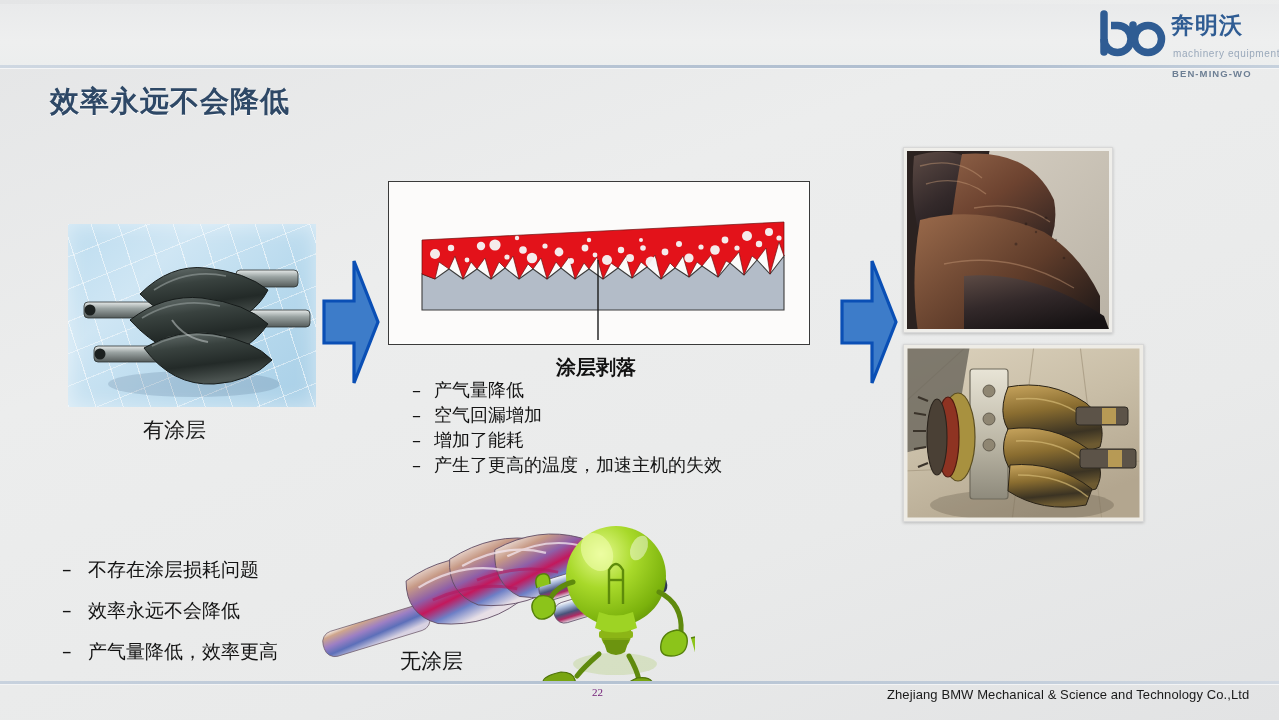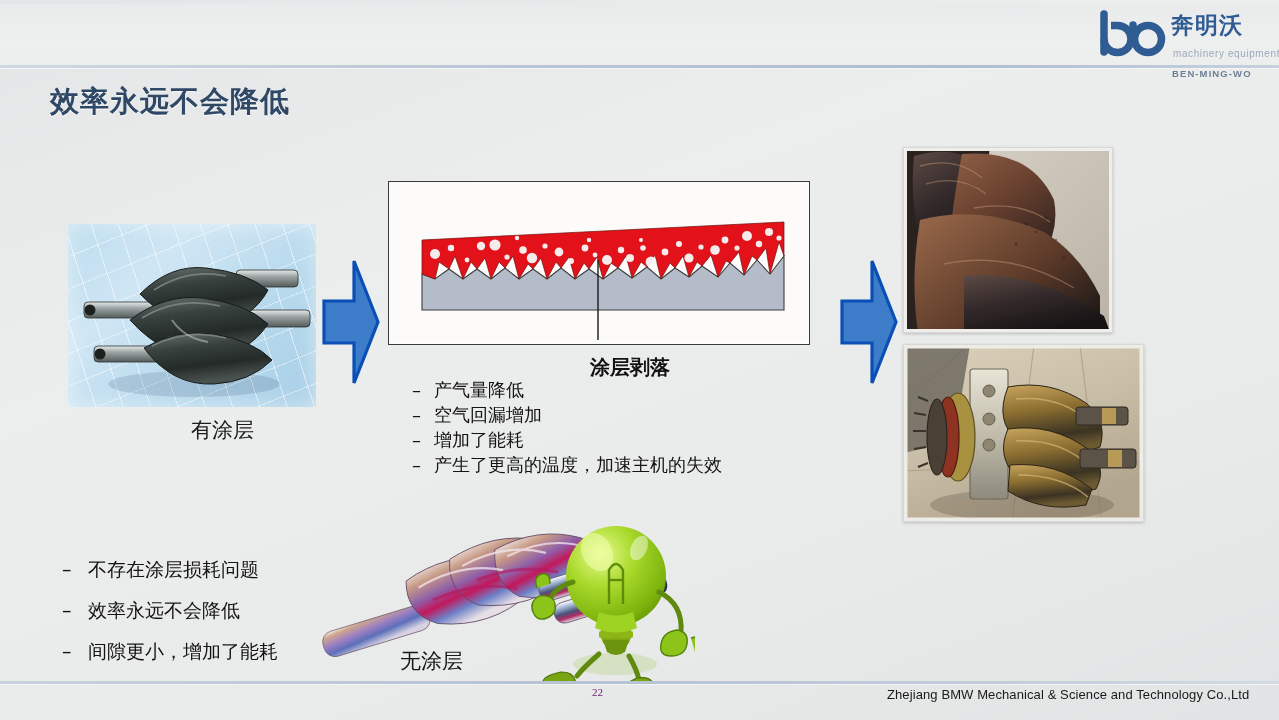--- a/index.html
+++ b/index.html
@@ -116,21 +116,20 @@
   .photo-coated svg { position: absolute; inset: 0; }
 
   
   .label-coated {
     position: absolute;
     left: 143px;
     top: 412px;
     font-size: 21px;
     color: #1b1b1b;
     font-family: "DejaVu Sans", sans-serif;
-    margin-left: 48px;
   }
 
   
   .arrow {
     position: absolute;
     width: 62px;
     height: 130px;
   }
   .arrow1 { left: 320px; top: 253px; }
   .arrow2 { left: 838px; top: 253px; }
@@ -150,21 +149,20 @@
 
   
   .diagram-caption {
     position: absolute;
     left: 556px;
     top: 350px;
     font-size: 20px;
     font-weight: bold;
     color: #111;
     font-family: "DejaVu Sans", sans-serif;
-    margin-left: 34px;
   }
   .bullet-list-center {
     position: absolute;
     left: 412px;
     top: 373px;
     width: 420px;
   }
   .bullet-list-center .bullet {
     display: flex;
     align-items: baseline;
@@ -529,21 +527,21 @@
     <div class="bullet">
       <span class="dash">–</span>
       <span>不存在涂层损耗问题</span>
     </div>
     <div class="bullet">
       <span class="dash">–</span>
       <span>效率永远不会降低</span>
     </div>
     <div class="bullet">
       <span class="dash">–</span>
-      <span>间隙更小，增加了能耗</span>
+      <span>产气量降低，效率更高</span>
     </div>
   </div>
 
   <div class="art-uncoated">
     <svg width="390" height="165" viewBox="0 0 390 165">
       <defs>
         <linearGradient id="chromeA" x1="0" y1="0" x2="0.3" y2="1">
           <stop offset="0%" stop-color="#f1e8e4"></stop>
           <stop offset="22%" stop-color="#c79a86"></stop>
           <stop offset="45%" stop-color="#8e5fa8"></stop>

